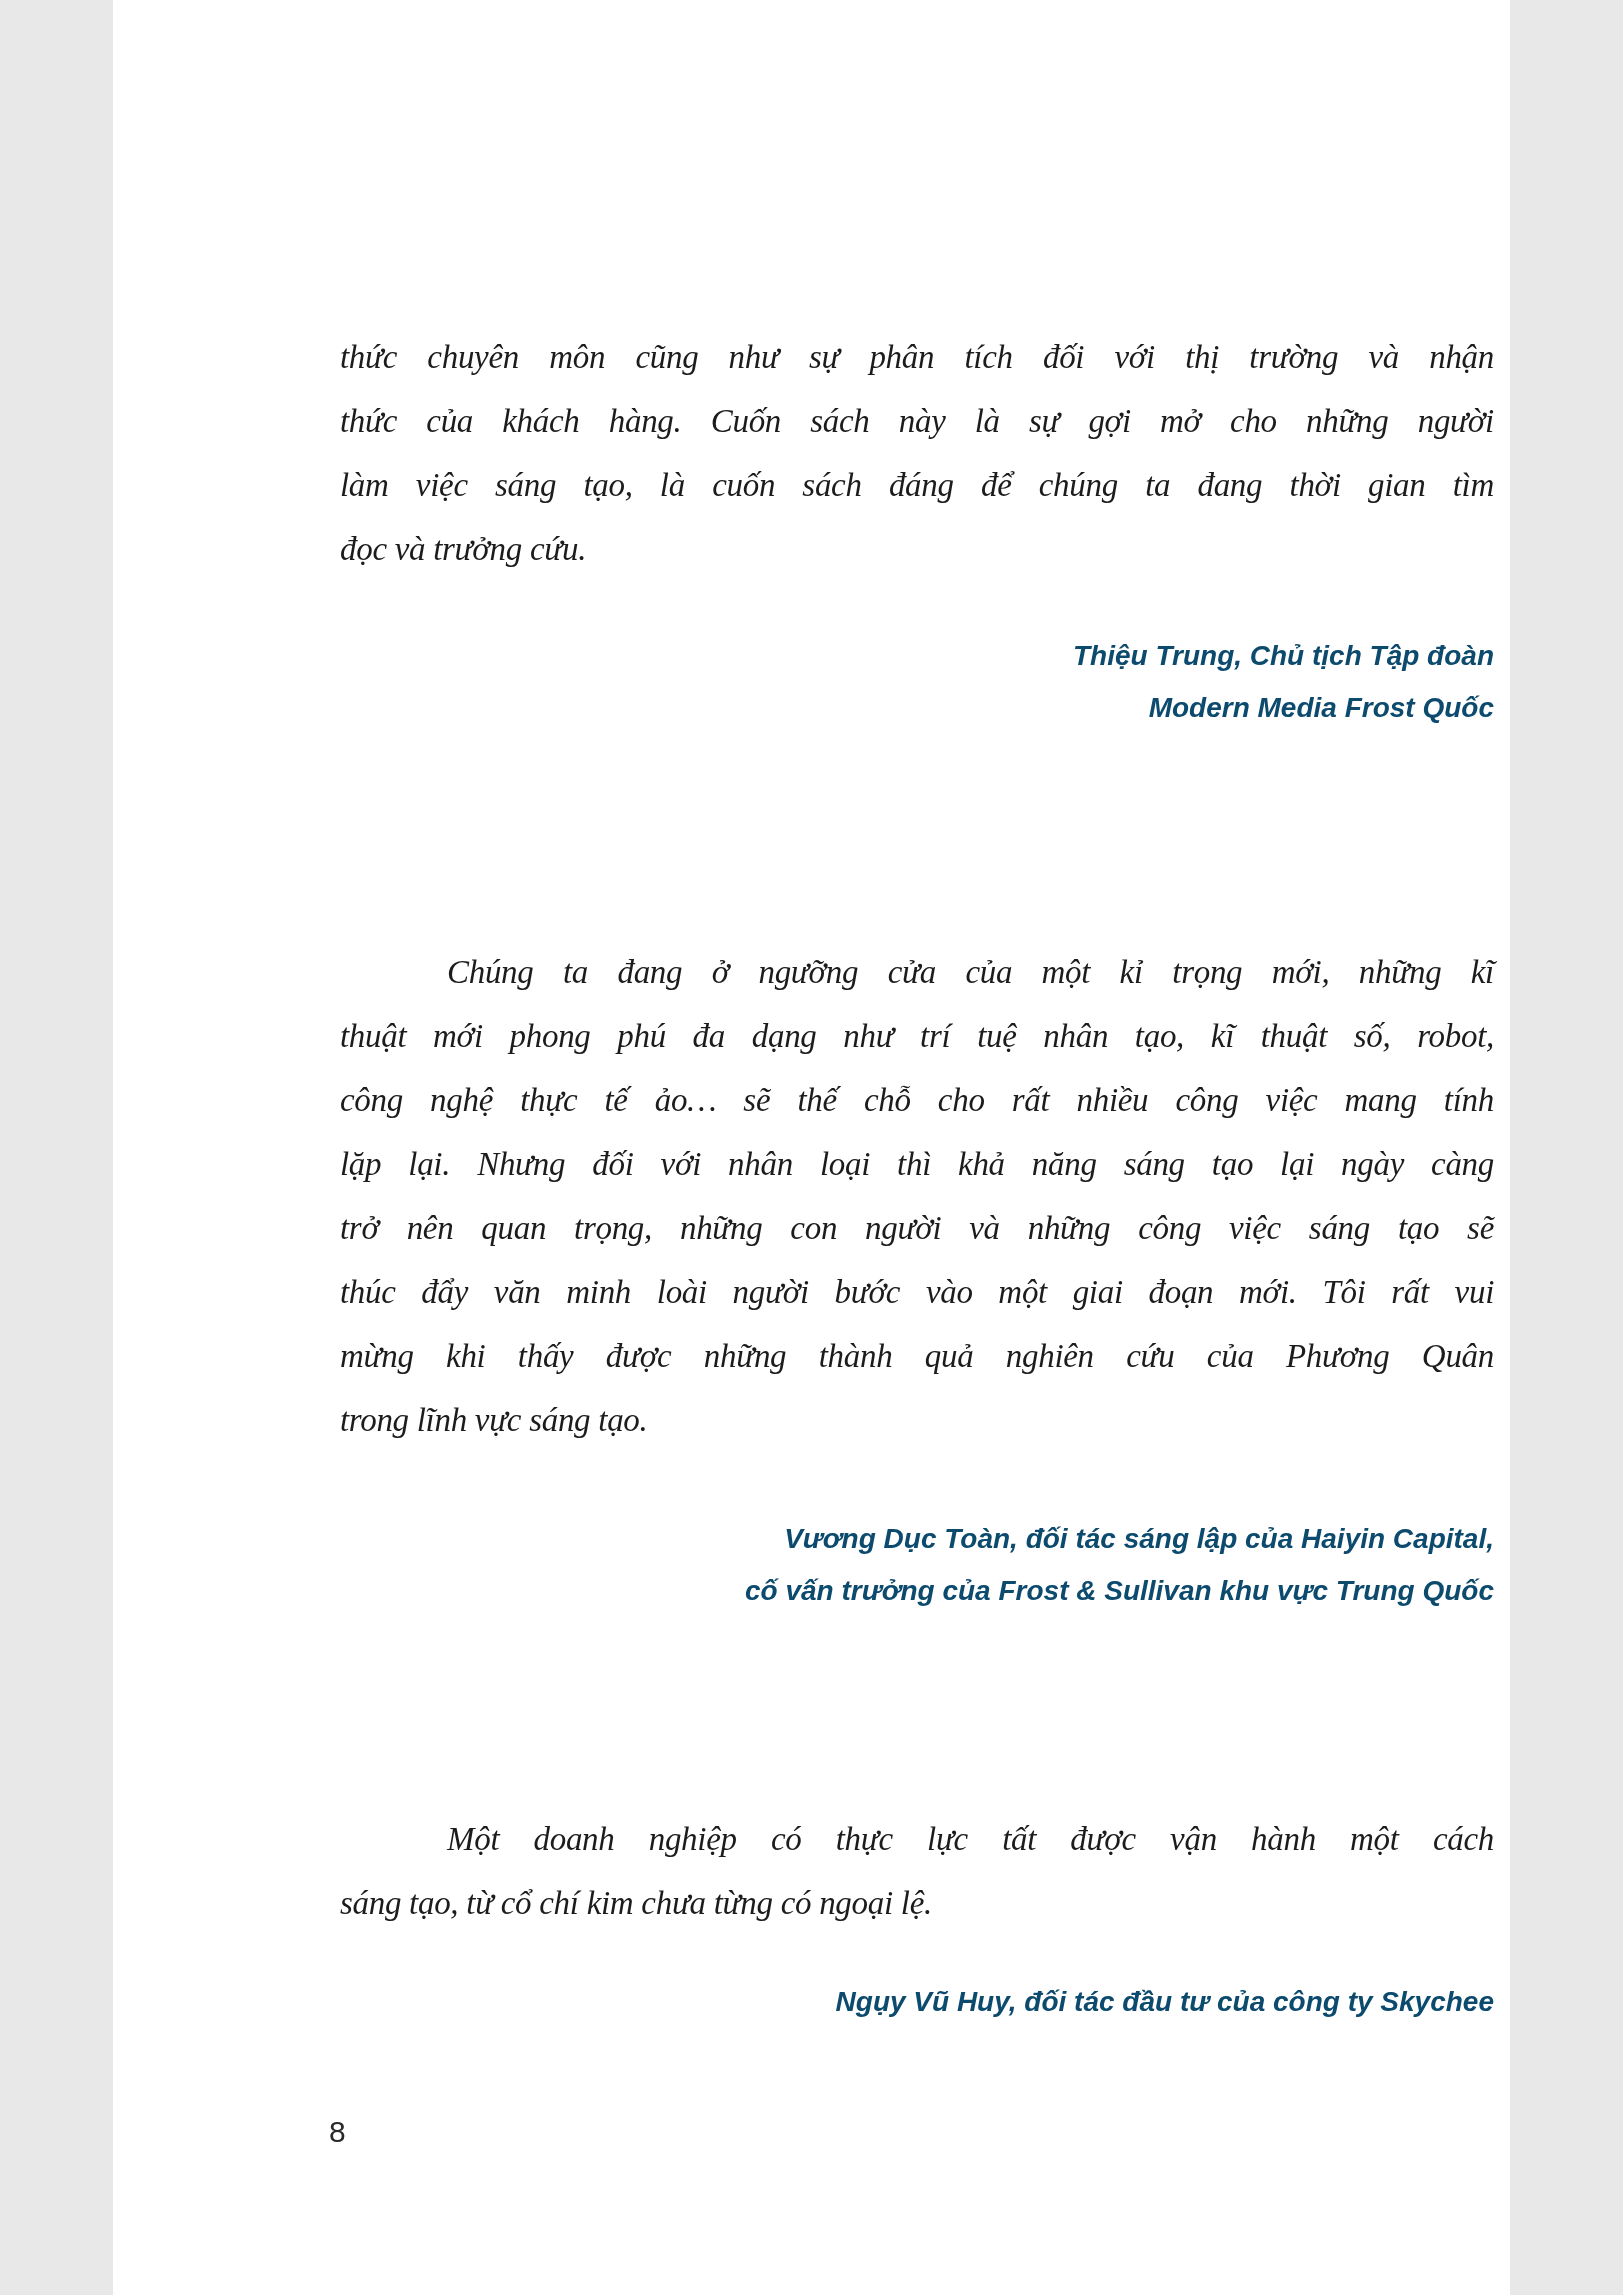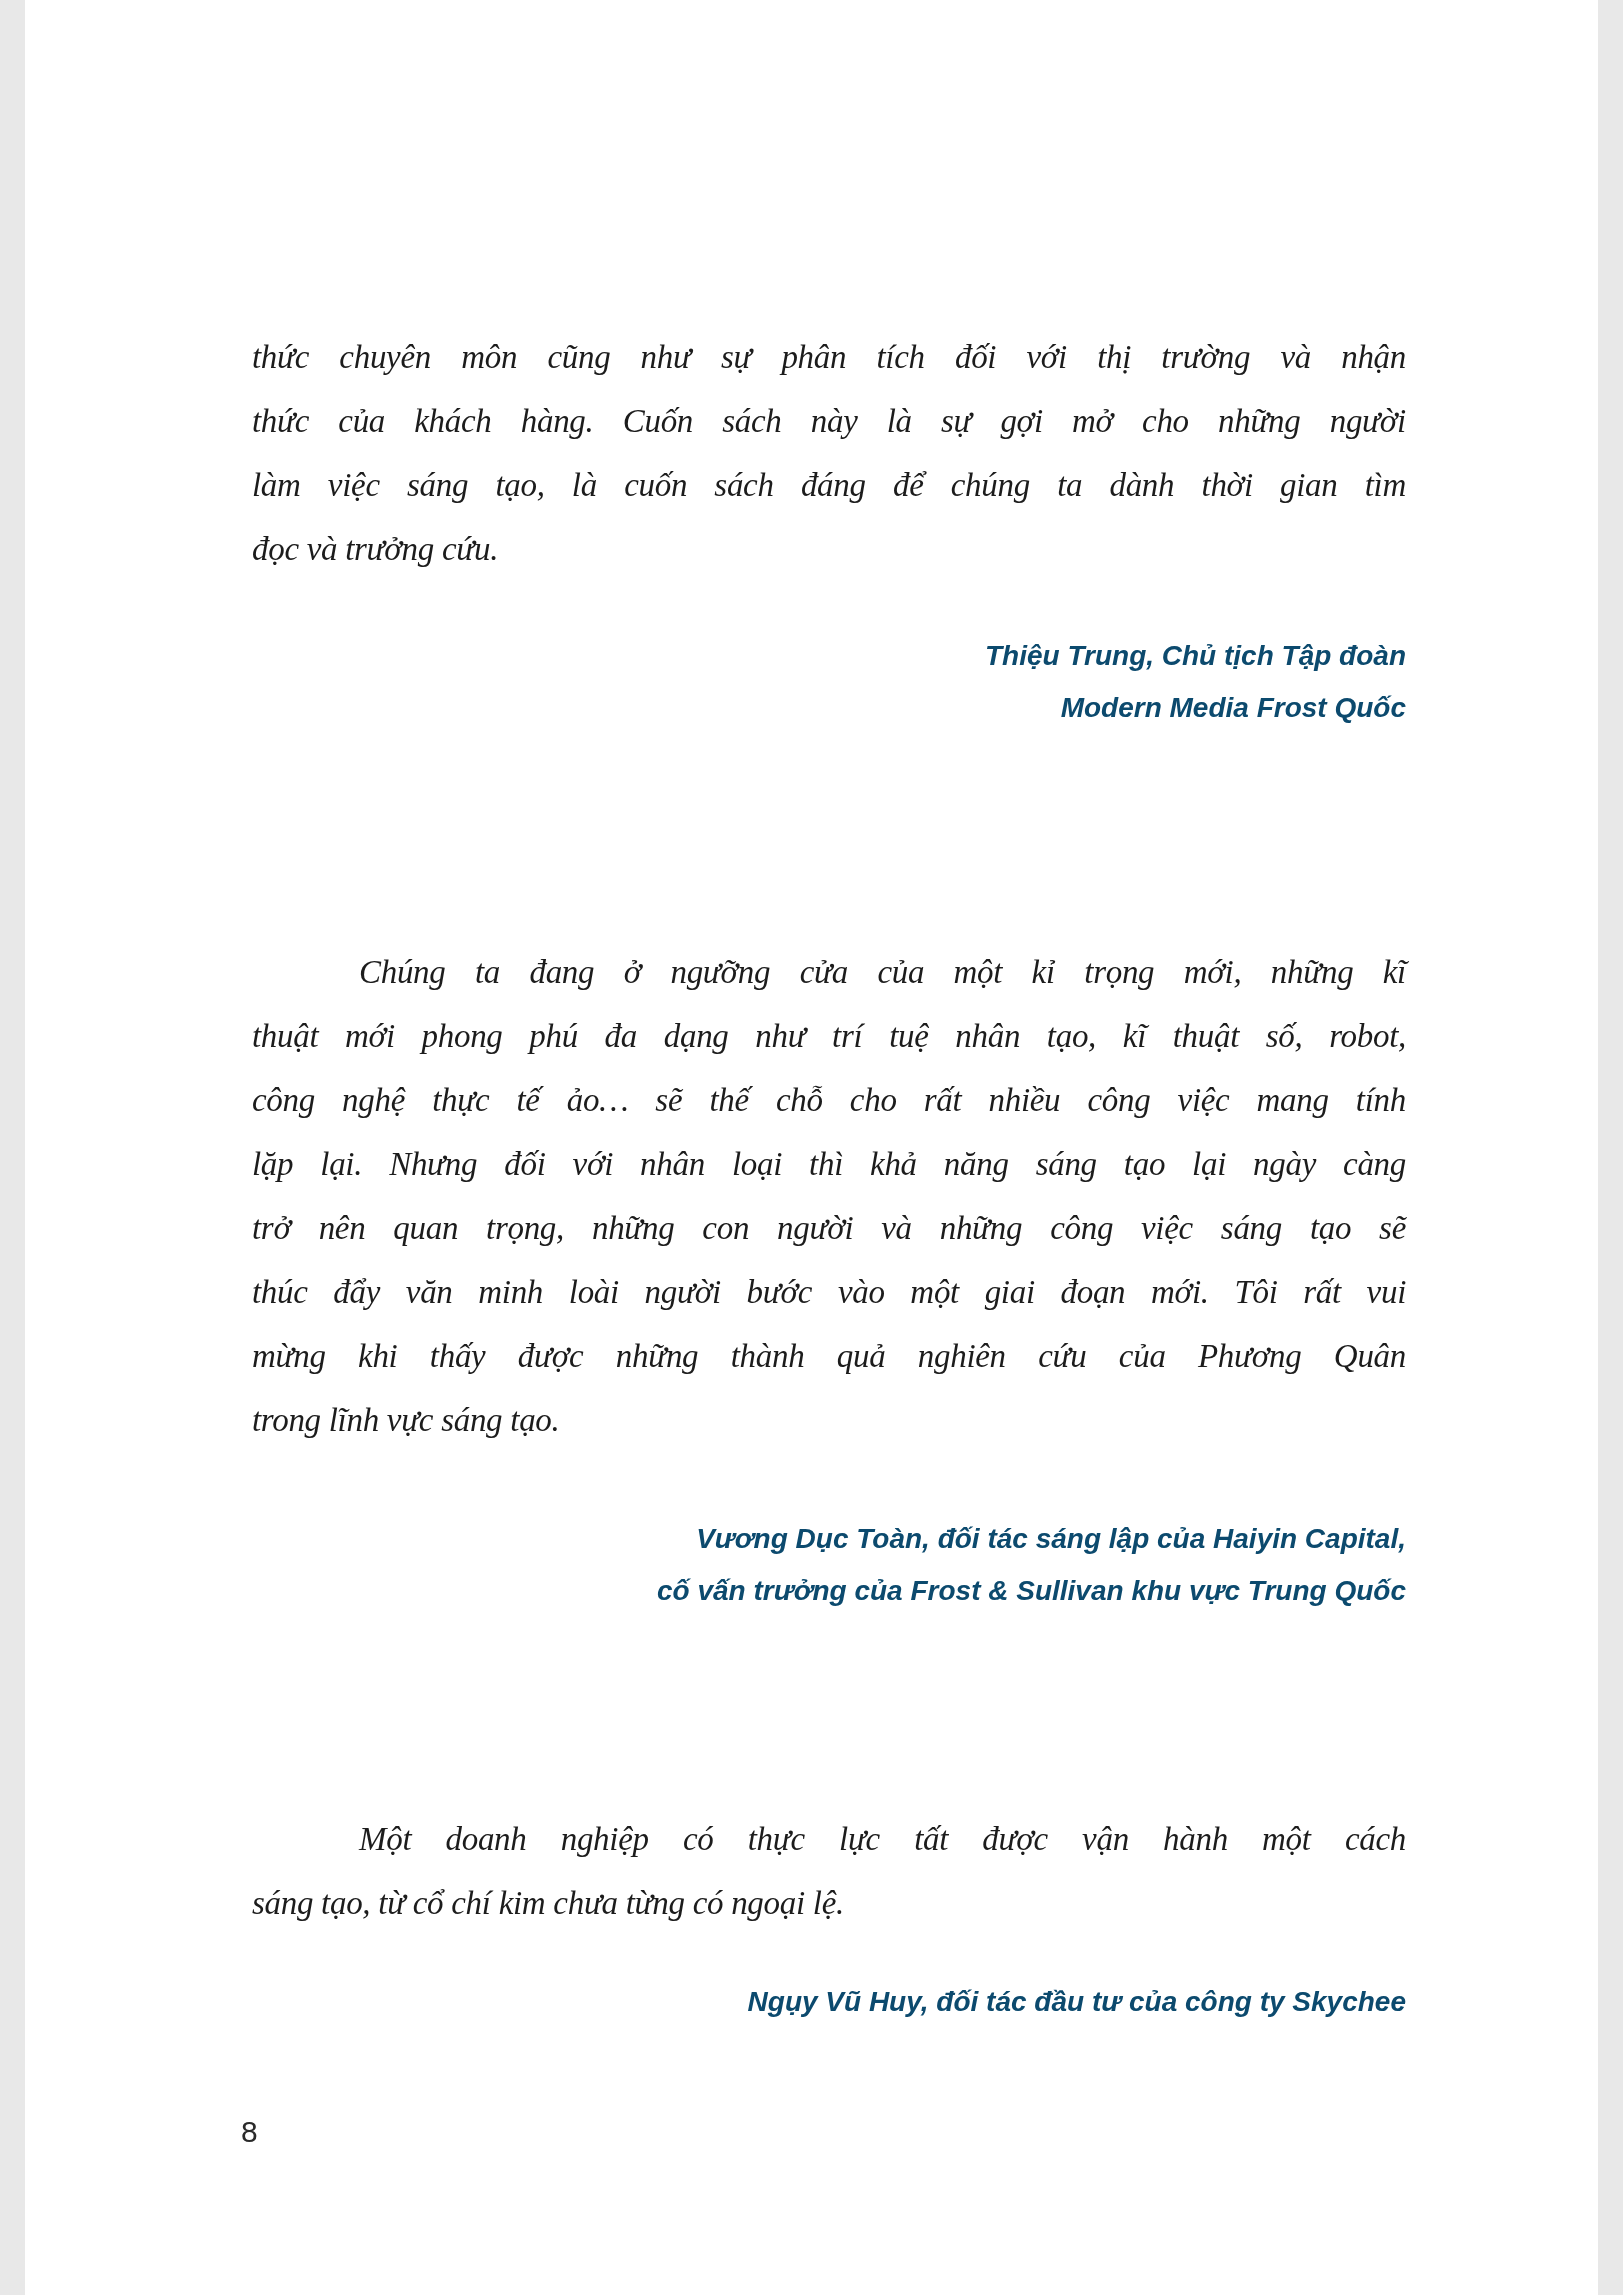--- a/index.html
+++ b/index.html
@@ -2,21 +2,21 @@
 <html style="font-size:10.5px"><head>
 <meta charset="utf-8">
 <style>
   html, body {
     margin: 0;
     padding: 0;
     background: #e8e8e8;
   }
   .page {
     position: relative;
-    width: 1573px;
+    width: 1397px;
     height: 2295px;
     margin: 0 auto;
     background: #ffffff;
     overflow: hidden;
     font-family: "Liberation Serif", serif;
     color: #1c1c1c;
   }
   .quote-block {
     position: absolute;
     left: 227px;
@@ -70,21 +70,21 @@
   }
 </style>
 </head>
 <body>
 
 <div class="page">
 
   <div class="quote-block q1">
     <div class="qline">thức chuyên môn cũng như sự phân tích đối với thị trường và nhận</div>
     <div class="qline">thức của khách hàng. Cuốn sách này là sự gợi mở cho những người</div>
-    <div class="qline">làm việc sáng tạo, là cuốn sách đáng để chúng ta dành thời gian tìm</div>
+    <div class="qline">làm việc sáng tạo, là cuốn sách đáng để chúng ta đang thời gian tìm</div>
     <div class="qline last">đọc và trưởng cứu.</div>
   </div>
 
   <div class="attr-block a1">
     <div>Thiệu Trung, Chủ tịch Tập đoàn</div>
     <div>Modern Media Frost Quốc</div>
   </div>
 
   <div class="quote-block q2">
     <div class="qline indent">Chúng ta đang ở ngưỡng cửa của một kỉ trọng mới, những kĩ</div>

